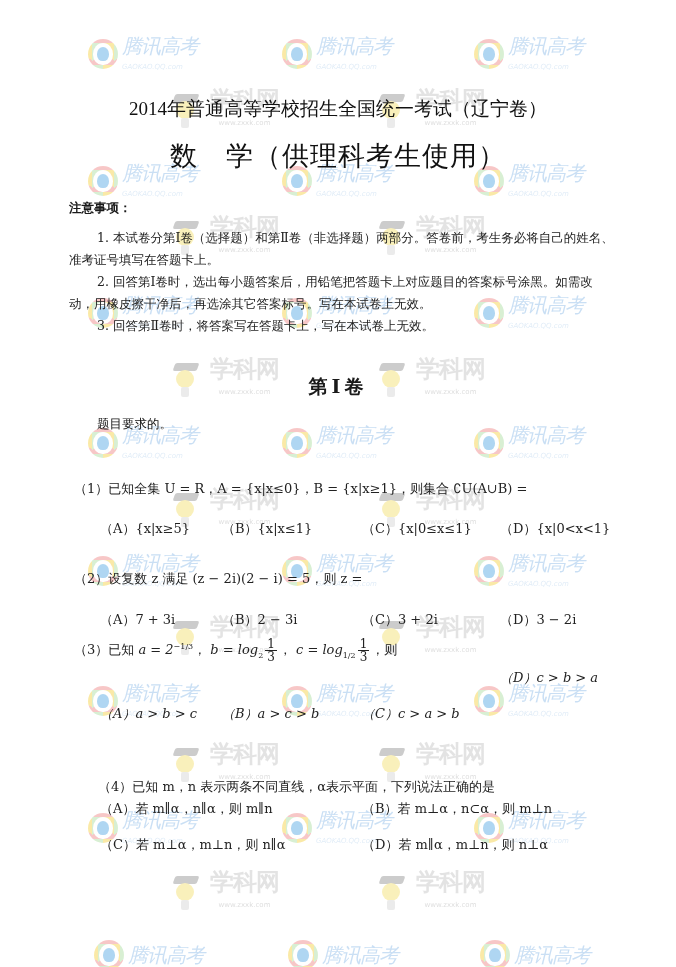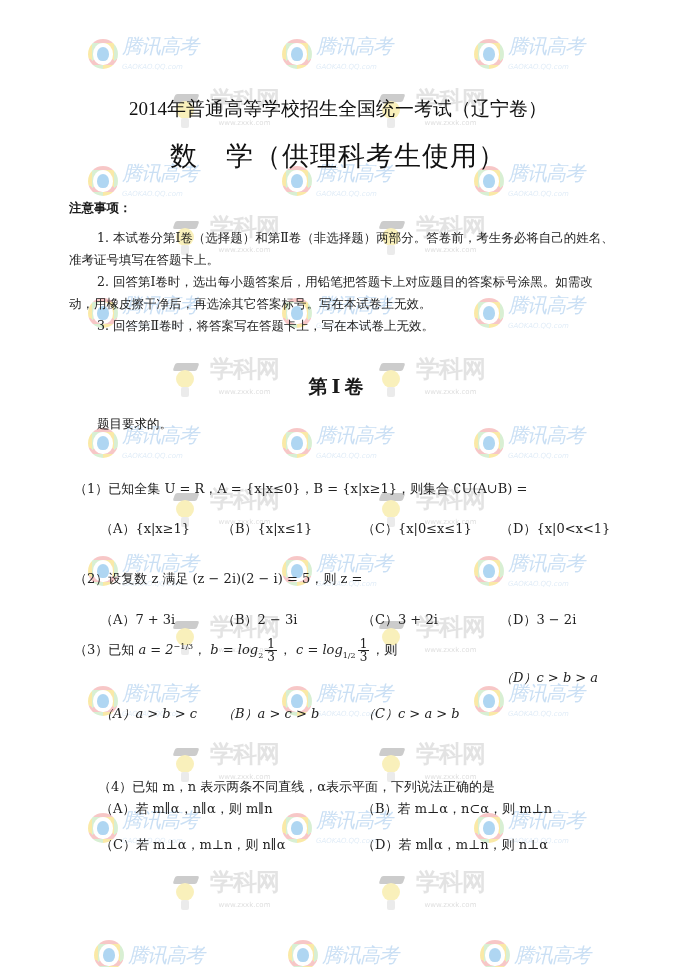--- a/index.html
+++ b/index.html
@@ -310,21 +310,21 @@
 
   <div class="sec-head">第Ⅰ卷</div>
 
   <div class="intro">
     <span class="cont">题目要求的。</span>
   </div>
 
   <div class="q" style="top:480px;">
     <span>（1）</span><span>已知全集 U = R，A = {x|x≤0}，B = {x|x≥1}，则集合 ∁U(A∪B) =</span>
   </div>
-  <div class="opt" style="left:100px;top:520px;"><span>（A）</span><span>{x|x≥1}</span></div>
+  <div class="opt" style="left:100px;top:520px;"><span>（A）</span><span>{x|x≥5}</span></div>
   <div class="opt" style="left:222px;top:520px;"><span>（B）</span><span>{x|x≤1}</span></div>
   <div class="opt" style="left:362px;top:520px;"><span>（C）</span><span>{x|0≤x≤1}</span></div>
   <div class="opt" style="left:500px;top:520px;"><span>（D）</span><span>{x|0&lt;x&lt;1}</span></div>
 
   <div class="q" style="top:570px;">
     <span>（2）</span><span>设复数 z 满足 (z − 2i)(2 − i) = 5，则 z =</span>
   </div>
   <div class="opt" style="left:100px;top:611px;"><span>（A）</span><span>7 + 3i</span></div>
   <div class="opt" style="left:222px;top:611px;"><span>（B）</span><span>2 − 3i</span></div>
   <div class="opt" style="left:362px;top:611px;"><span>（C）</span><span>3 + 2i</span></div>

